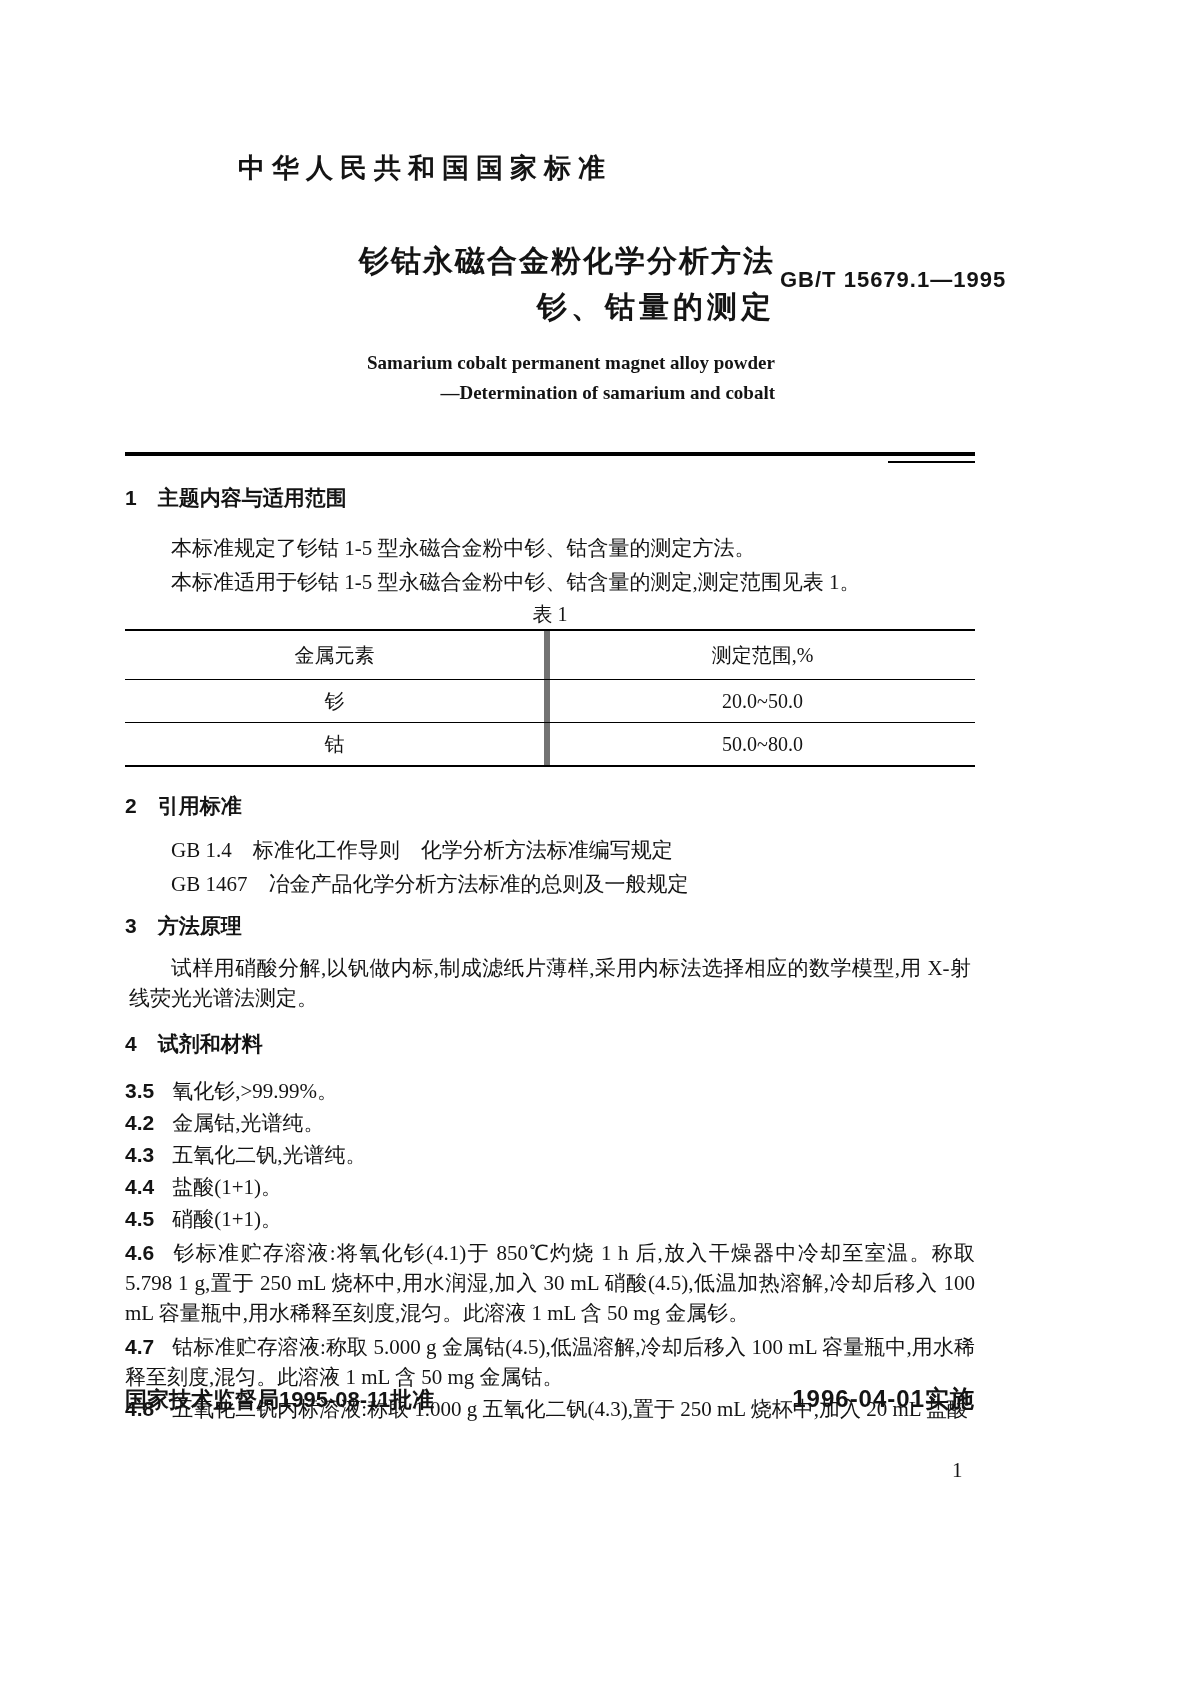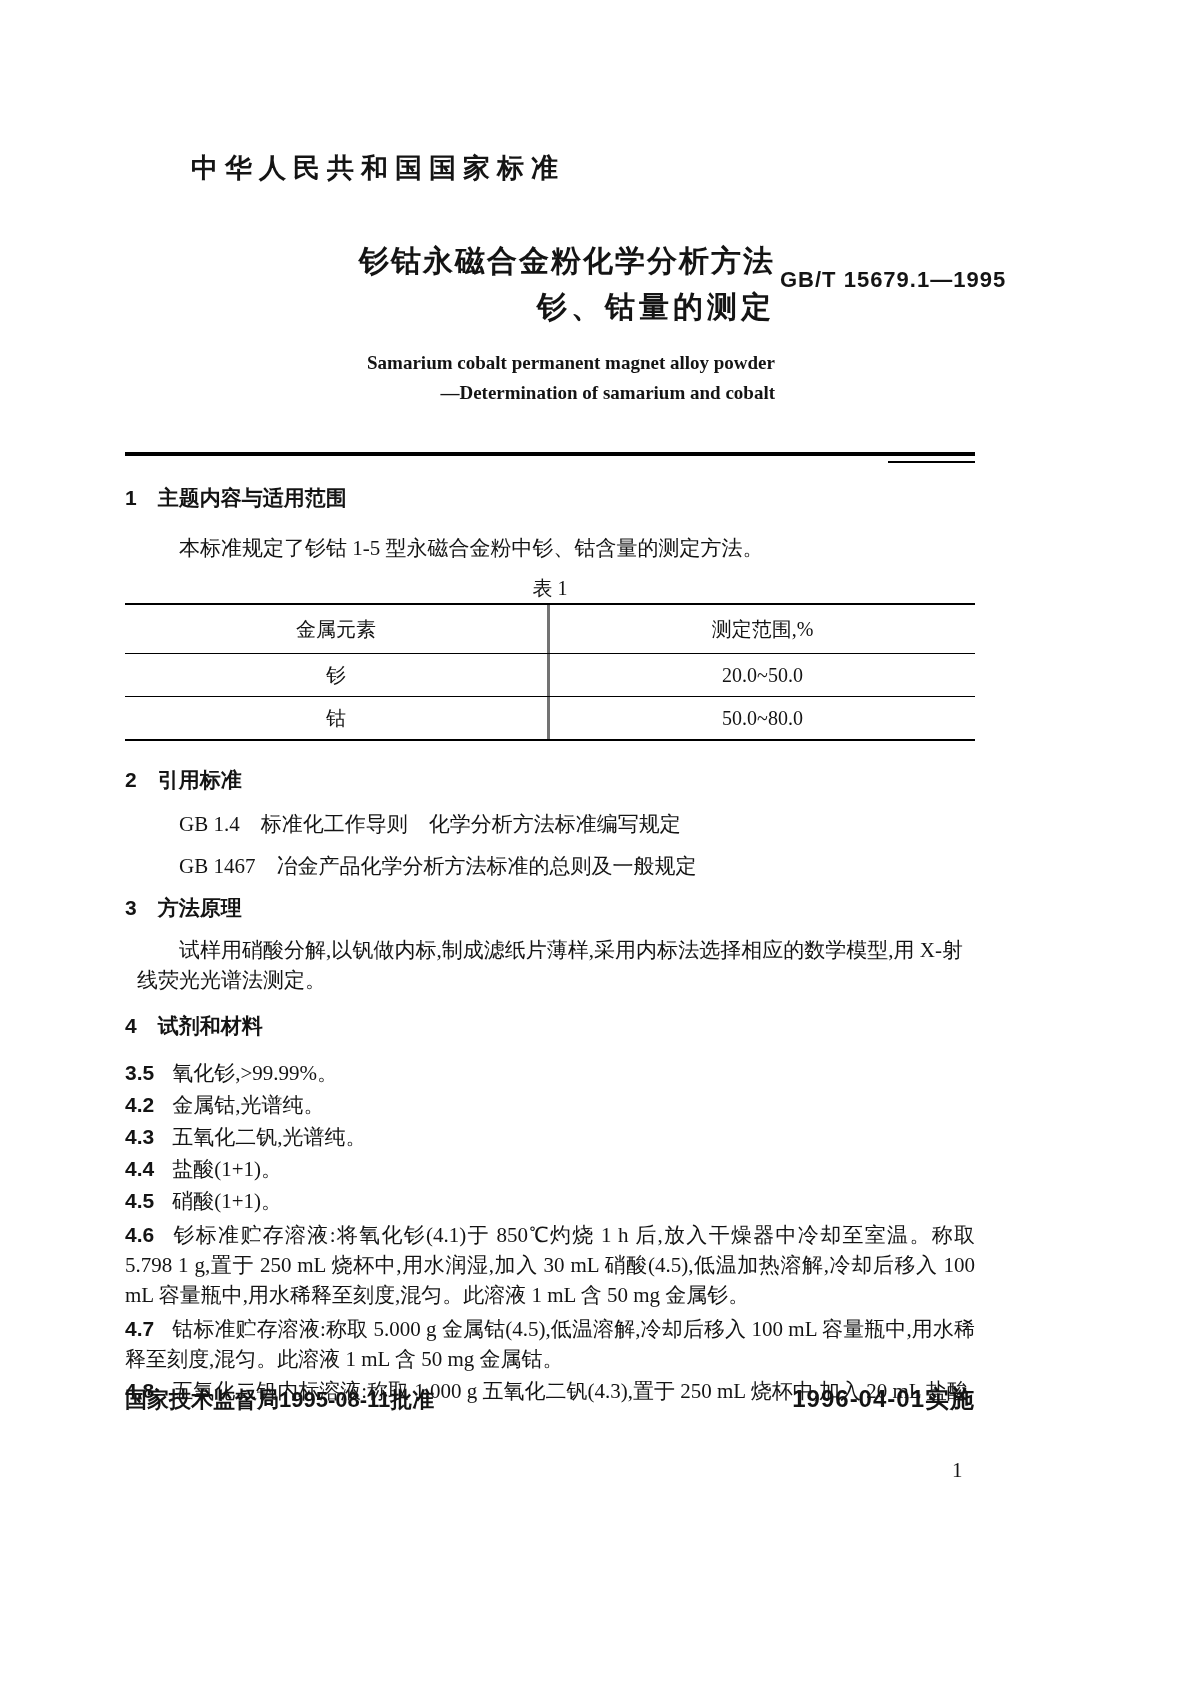--- a/index.html
+++ b/index.html
@@ -11,21 +11,21 @@
     background:#ffffff;
     color:#141414;
     font-family:"Liberation Serif", serif;
     overflow:hidden;
   }
   .content { position:absolute; left:125px; top:0; width:850px; }
 
   
   .hdr-small {
     margin-top:150px;
-    margin-left:66px;
+    margin-left:113px;
     font-family:"Liberation Sans", sans-serif;
     font-weight:700;
     font-size:27px;
     letter-spacing:7px;
     white-space:nowrap;
   }
   .title-wrap {
     width:650px;
     margin-top:56px;
     text-align:right;
@@ -61,39 +61,39 @@
     font-family:"Liberation Sans", sans-serif;
     font-weight:700;
     font-size:21px;
     line-height:30px;
     text-align:left;
   }
   .h1 { margin-top:20px; }
   .h2 { margin-top:24px; }
   .h3 { margin-top:12px; }
   .h4 { margin-top:16px; }
-  .para { margin:12px; }
+  .para { margin:4px; }
   .indent { text-indent:42px; }
   .p1 { margin-top:20px; }
   .ref1 { margin-top:14px; }
   .p3 { margin-top:12px; }
 
   
   .tbl-caption { text-align:center; font-size:20px; line-height:26px; margin-top:2px; }
   .tbl { border-top:2px solid #000; border-bottom:2px solid #000; margin-top:2px; }
   .tr { display:flex; border-bottom:1px solid #000; }
   .tr:last-child { border-bottom:none; }
   .tc {
     width:50%;
     text-align:center;
     font-size:20px;
     line-height:24px;
     padding:9px 0;
   }
-  .tc:first-child { border-right:3px solid #737373; }
+  .tc:first-child { border-right:6px solid #737373; }
   .tr.th .tc { padding:12px 0; }
 
   
   .clause { margin-top:2px; text-align:justify; }
   .c1 { margin-top:17px; }
   .c6, .c7 { margin-top:4px; }
   .clause-no {
     font-family:"Liberation Sans", sans-serif;
     font-weight:700;
     padding-right:18px;
@@ -146,20 +146,21 @@
 
     <div class="std-no">GB/T 15679.1—1995</div>
 
     <div class="rule-main"></div>
     <div class="rule-sub"></div>
 
     <div class="body">
 
       <div class="sec-heading h1">1　主题内容与适用范围</div>
       <p class="para indent p1">本标准规定了钐钴 1-5 型永磁合金粉中钐、钴含量的测定方法。</p>
+      <p class="para indent">本标准适用于钐钴 1-5 型永磁合金粉中钐、钴含量的测定,测定范围见表 1。</p>
 
       <div class="tbl-caption">表 1</div>
       <div class="tbl">
         <div class="tr th">
           <div class="tc">金属元素</div>
           <div class="tc">测定范围,%</div>
         </div>
         <div class="tr">
           <div class="tc">钐</div>
           <div class="tc">20.0~50.0</div>

